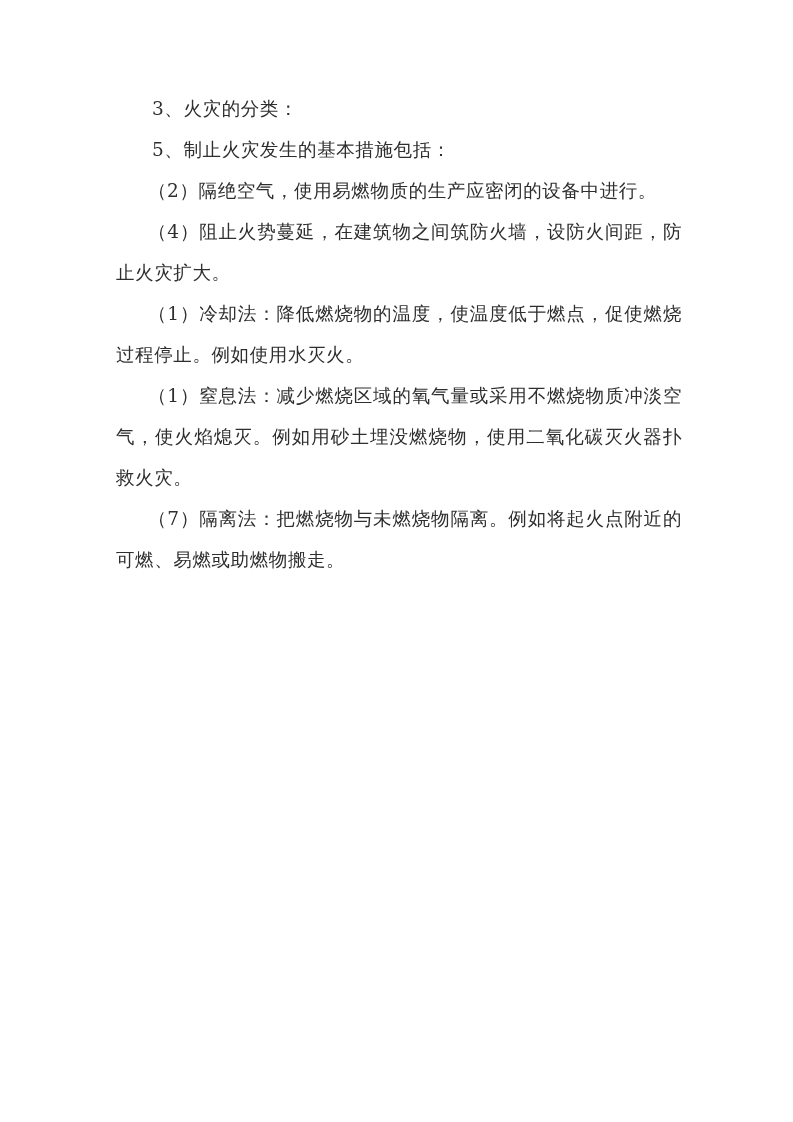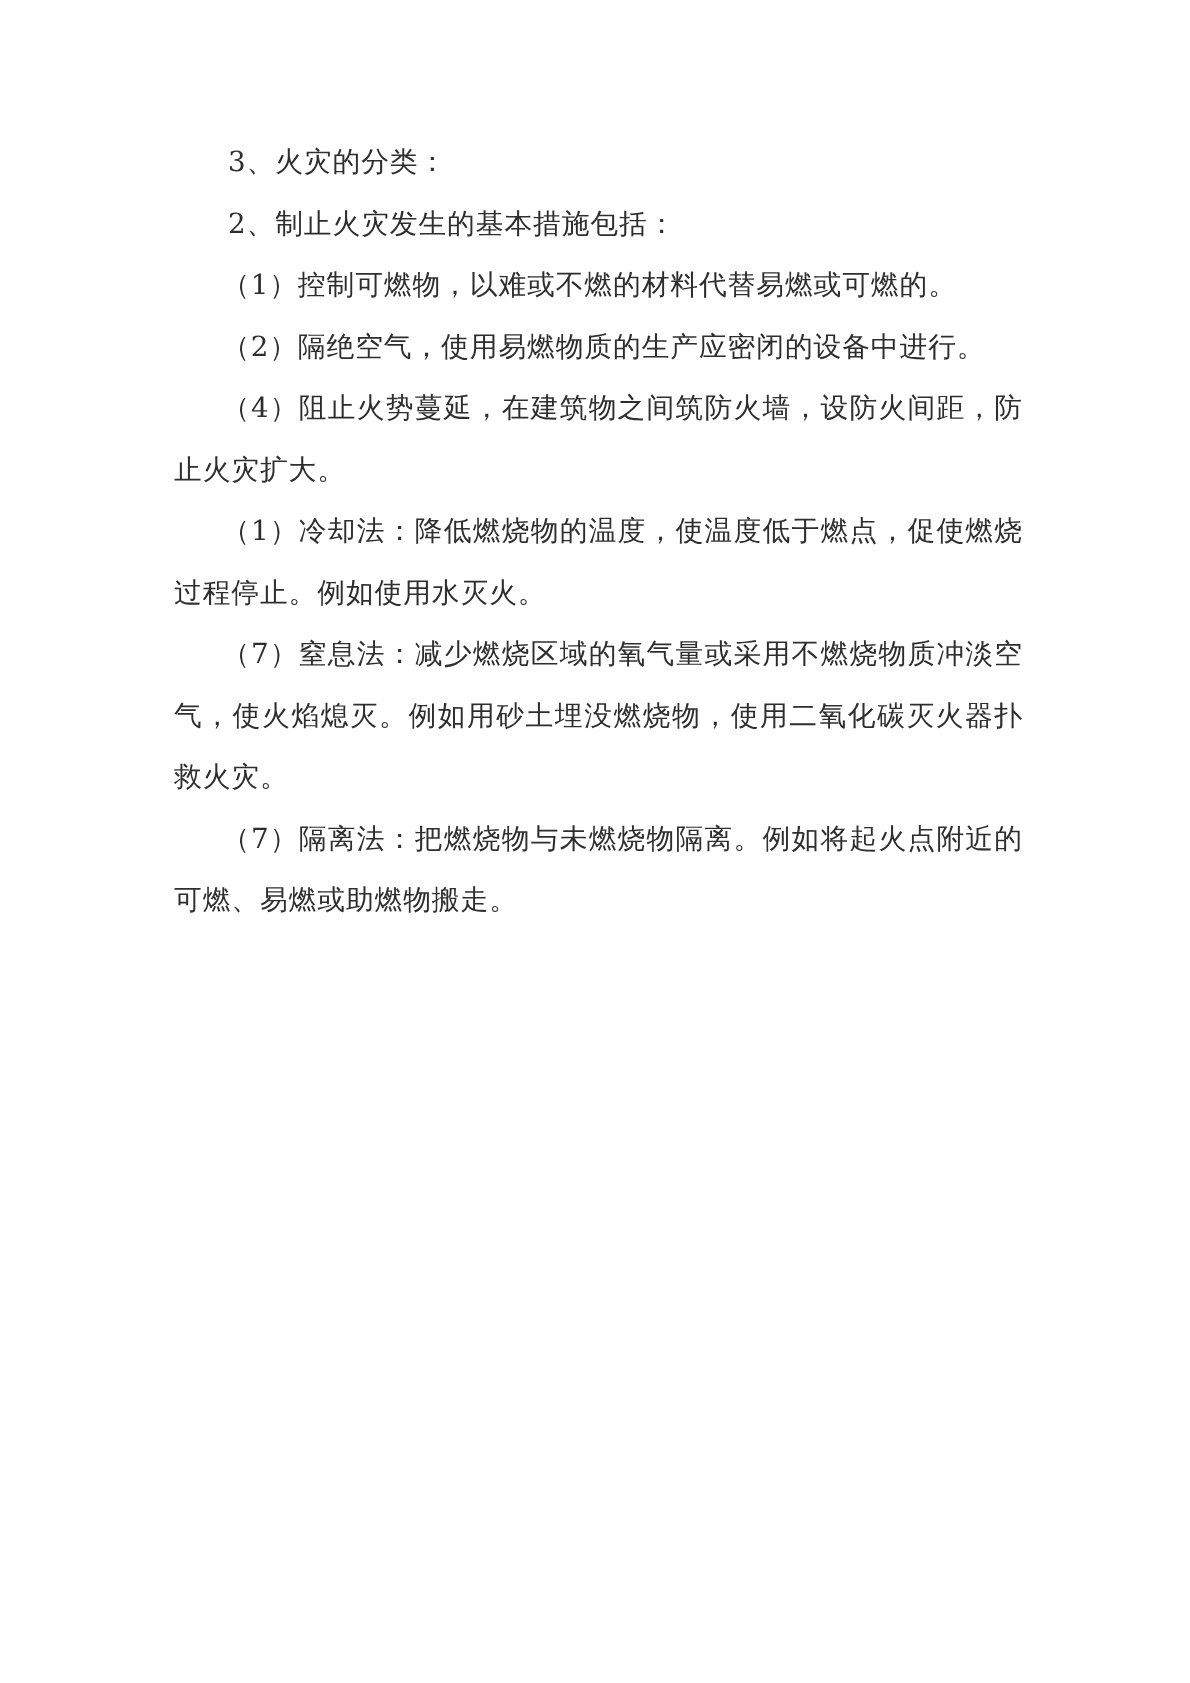--- a/index.html
+++ b/index.html
@@ -57,30 +57,29 @@
 </style>
 </head>
 <body>
 
 <div class="page">
   <div class="doc-body">
 
     <p class="para indent-2">3、火灾的分类：</p>
 
 
-    <p class="para indent-2">2、制止火灾发生的基本措施包括：</p>
+    <p class="para indent-2">5、制止火灾发生的基本措施包括：</p>
 
-    <p class="para indent-item">（1）控制可燃物，以难或不燃的材料代替易燃或可燃的。</p>
 
     <p class="para indent-item">（2）隔绝空气，使用易燃物质的生产应密闭的设备中进行。</p>
 
 
     <p class="para indent-item">（4）阻止火势蔓延，在建筑物之间筑防火墙，设防火间距，防止火灾扩大。</p>
 
 
     <p class="para indent-item">（1）冷却法：降低燃烧物的温度，使温度低于燃点，促使燃烧过程停止。例如使用水灭火。</p>
 
-    <p class="para indent-item">（7）窒息法：减少燃烧区域的氧气量或采用不燃烧物质冲淡空气，使火焰熄灭。例如用砂土埋没燃烧物，使用二氧化碳灭火器扑救火灾。</p>
+    <p class="para indent-item">（1）窒息法：减少燃烧区域的氧气量或采用不燃烧物质冲淡空气，使火焰熄灭。例如用砂土埋没燃烧物，使用二氧化碳灭火器扑救火灾。</p>
 
     <p class="para indent-item last">（7）隔离法：把燃烧物与未燃烧物隔离。例如将起火点附近的可燃、易燃或助燃物搬走。</p>
 
   </div>
 </div>
 
 </body></html>

